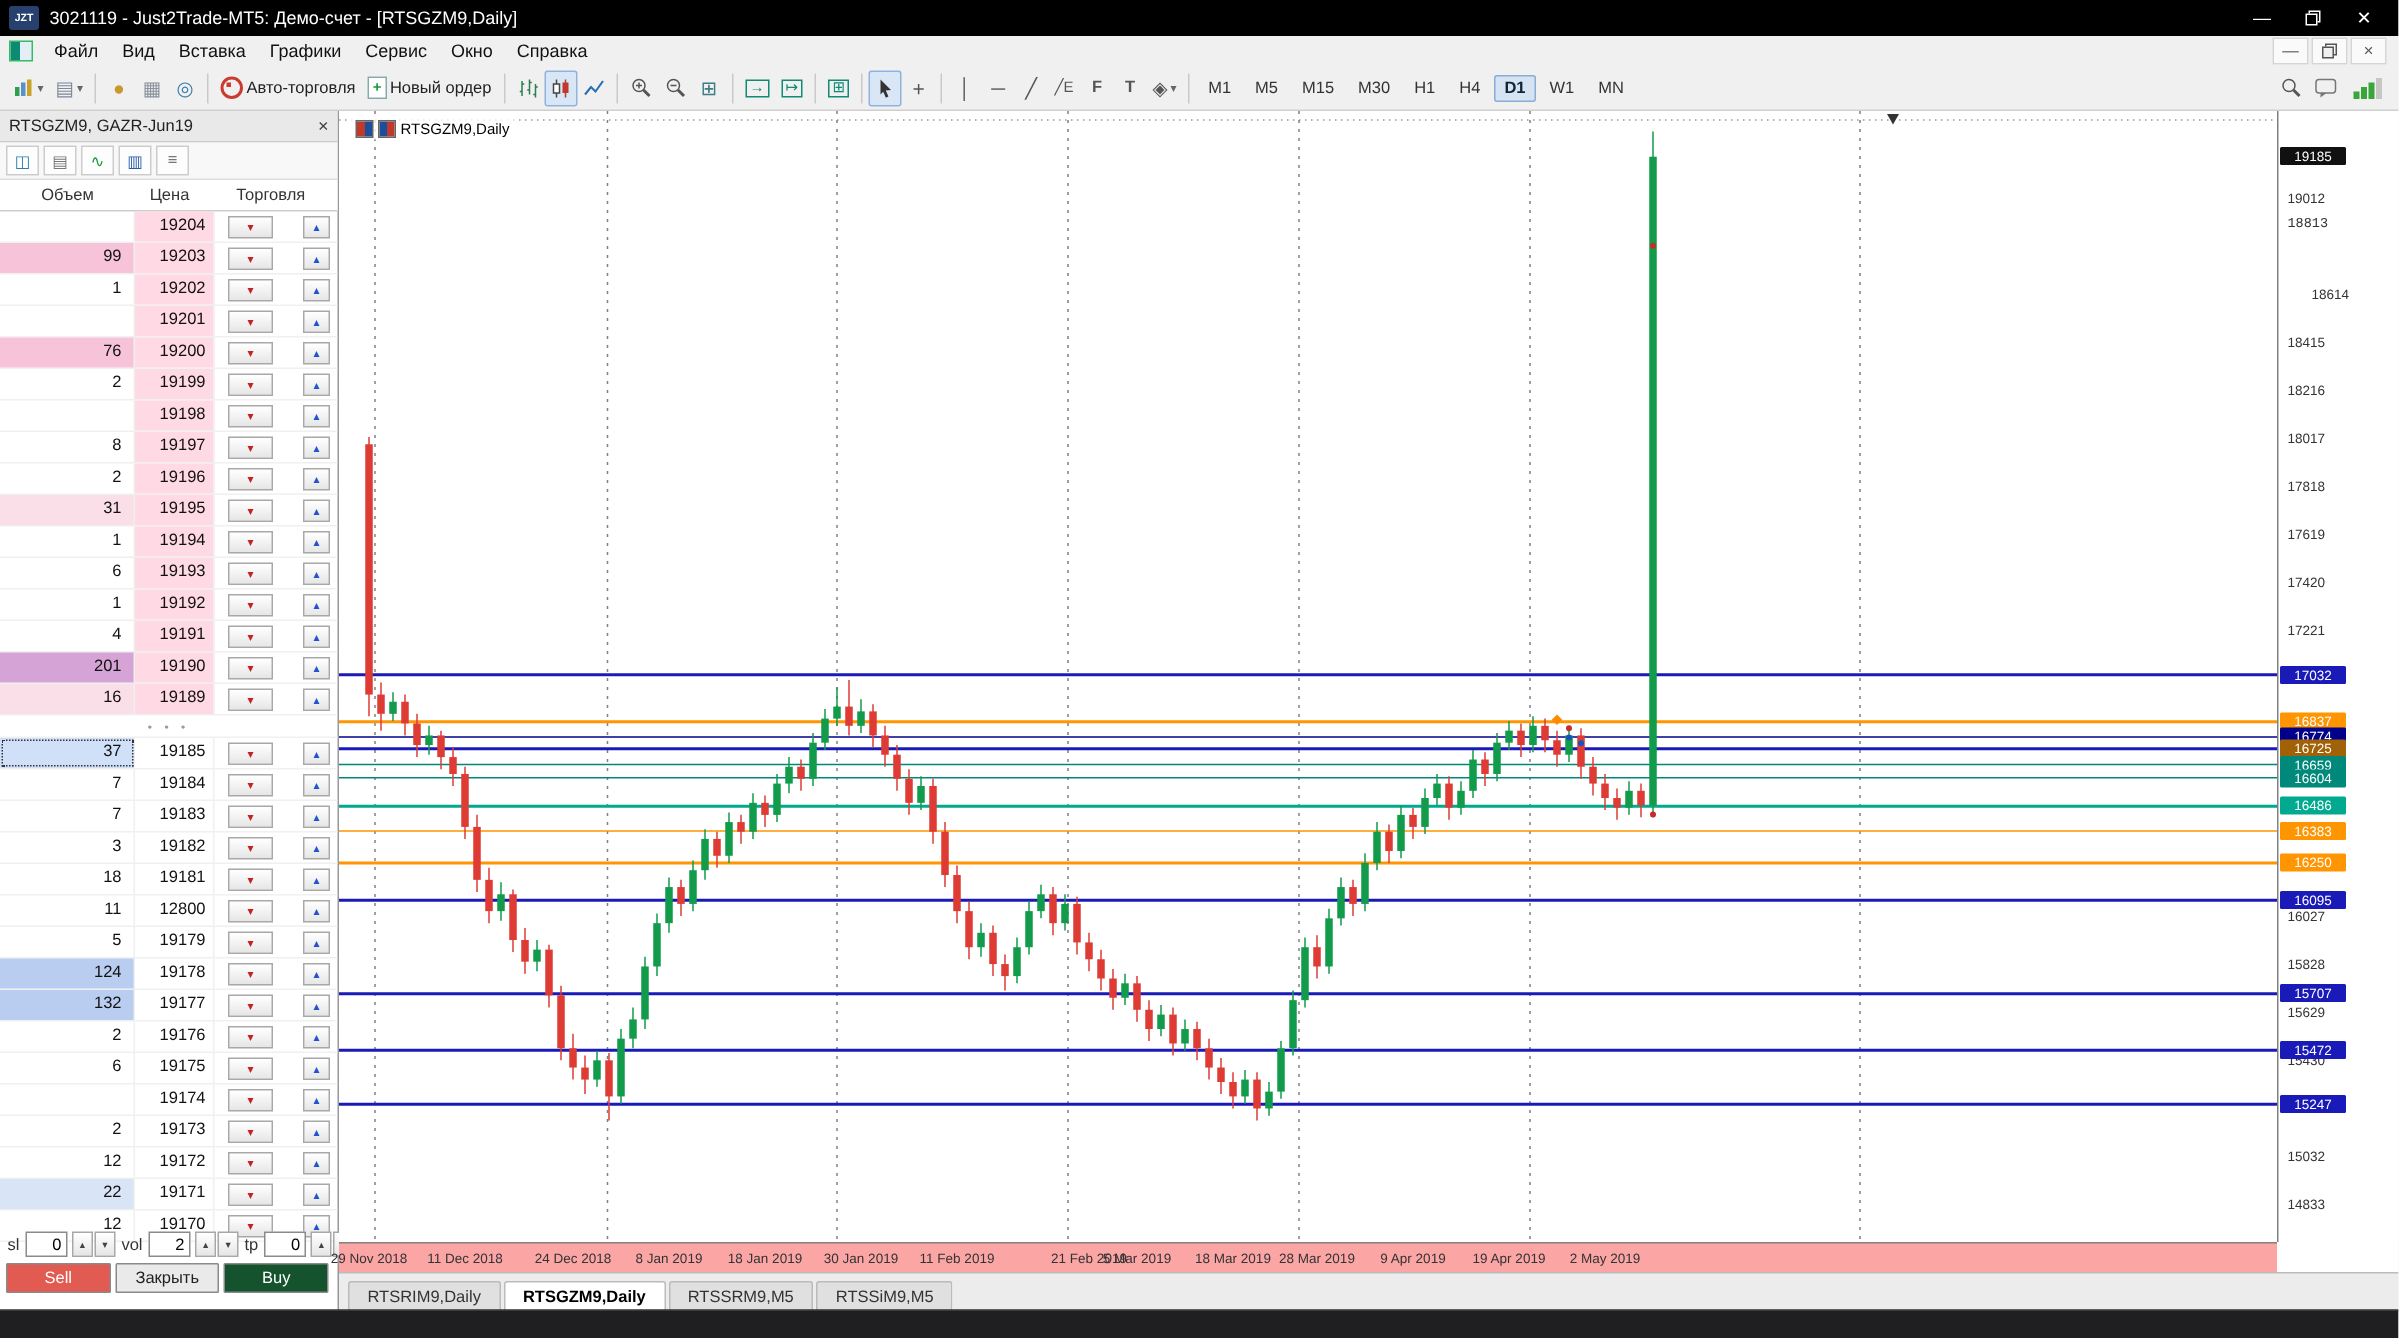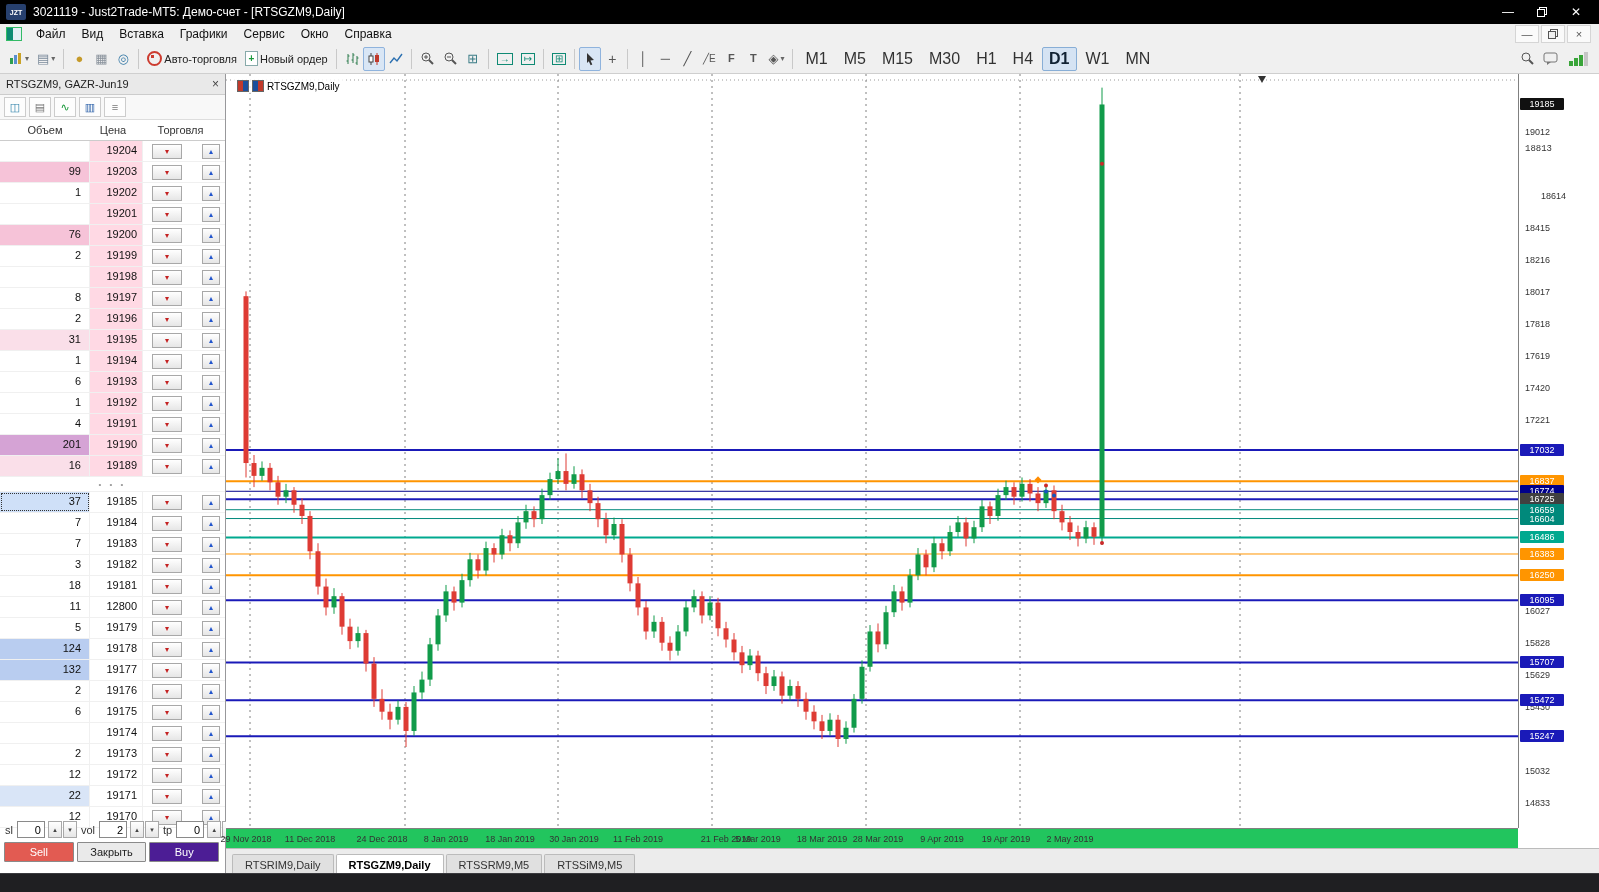--- a/index.html
+++ b/index.html
@@ -35,21 +35,21 @@
       color:#555;border:1px solid transparent;border-radius:2px;gap:2px;padding:0 3px;box-sizing:border-box}
   .tb.active{background:#d9e6f5;border-color:#8fb3dd}
   .tb .caret{font-size:8px;color:#666}
   .tb .g{line-height:1}
   .tsep{width:1px;height:20px;background:#c9c9c9;margin:0 4px}
   .tb-label{font-size:11px;color:#222}
   .autotrade-ico{width:11px;height:11px;border:2px solid #cc3b2f;border-radius:50%;display:inline-block;position:relative}
   .autotrade-ico:after{content:"";position:absolute;left:2px;top:2px;width:3px;height:3px;background:#cc3b2f}
   .neworder-ico{width:11px;height:13px;border:1px solid #8aa;background:#fff;display:inline-flex;
                 align-items:center;justify-content:center;color:#1b9a3c;font-size:10px;font-weight:bold}
-  .tf-btn{font-size:16px;color:#333;padding:2px 6px;border:1px solid transparent;border-radius:2px;margin:0 1px}
+  .tf-btn{font-size:11px;color:#333;padding:2px 6px;border:1px solid transparent;border-radius:2px;margin:0 1px}
   .tf-btn.active{background:#d5e3f3;border-color:#88aed6;font-weight:bold;color:#123}
   .tb-spacer{flex:1}
   .sig{display:flex;align-items:flex-end;gap:1px;height:14px;padding:0 6px}
   .sig i{width:4px;background:#3aa53a;display:block}
   .sig i:nth-child(1){height:5px}.sig i:nth-child(2){height:8px}
   .sig i:nth-child(3){height:11px}.sig i:nth-child(4){height:14px;background:#c6c6c6}
   
   .dom-panel{position:absolute;top:74px;left:0;width:226px;bottom:18px;background:#fff;
              border-right:1px solid #98989b;box-sizing:border-box;font-size:11px}
   .dom-header{height:20px;background:#e9e9e9;display:flex;align-items:center;padding:0 6px;
@@ -83,35 +83,35 @@
   .spin-label{color:#333;padding:0 1px}
   .spin-box{border:1px solid #8a8a8a;background:#fff;min-width:20px;height:15px;padding:0 3px;
             display:inline-flex;align-items:center;justify-content:flex-end}
   .spin-arrows{display:inline-flex;flex-direction:row;gap:1px}
   .spin-arrows b{width:12px;height:15px;border:1px solid #a8a8a8;background:linear-gradient(#fff,#e6e6e6);
                  font-size:7px;color:#444;display:flex;align-items:center;justify-content:center;font-weight:normal}
   .dom-buttons{position:absolute;left:4px;right:6px;bottom:12px;display:flex;gap:3px}
   .dom-buttons button{flex:1;height:20px;border:1px solid #8a8a8a;font-size:11px;font-family:inherit;border-radius:1px}
   .sell-btn{background:#e25b52;color:#fff}
   .close-btn{background:#eaeaea;color:#222}
-  .buy-btn{background:#4c1d95;color:#fff}
+  .buy-btn{background:#14532d;color:#fff}
   
   .chart-region{position:absolute;left:226px;right:0;top:74px;bottom:18px;background:#fff}
   #plot-svg{position:absolute;left:0;top:0;display:block}
   .chart-symbol{position:absolute;left:8px;top:5px;display:flex;align-items:center;gap:3px;
                 font-size:10px;color:#000;background:rgba(255,255,255,.8);padding:1px 3px}
   .sym-ico1{width:10px;height:10px;background:linear-gradient(90deg,#c0392b 50%,#1b4f9c 50%);border:1px solid #666}
   .sym-ico2{width:10px;height:10px;background:linear-gradient(90deg,#1b4f9c 50%,#c0392b 50%);border:1px solid #666}
   .price-axis{position:absolute;left:1292px;top:0;width:81px;height:754px;border-left:1px solid #808080;
               font-size:9px;background:#fff;overflow:hidden}
   .pa-label{position:absolute;left:6px;color:#333;white-space:nowrap}
   .pa-box{position:absolute;left:1px;width:44px;height:12px;color:#fff;display:flex;align-items:center;
           justify-content:center;border-radius:1px;white-space:nowrap}
   .x-axis{position:absolute;left:0;top:754px;width:1292px;height:20px;border-top:1px solid #808080;
-          font-size:9px;color:#333;background:#22c55e}
+          font-size:9px;color:#333;background:#fca5a5}
   .x-label{position:absolute;top:5px;transform:translateX(-50%);white-space:nowrap}
   .tabbar{position:absolute;left:0;right:0;top:774px;height:26px;background:#ececec;border-top:1px solid #bbb;
           display:flex;align-items:flex-end;padding:0 6px;font-size:11px;box-sizing:border-box}
   .tab{padding:4px 12px 3px;border:1px solid #bbb;border-bottom:none;background:#e0e0e0;margin-right:2px;
        border-radius:2px 2px 0 0;color:#333}
   .tab.active{background:#fff;font-weight:bold;color:#000}
   
   .taskbar{position:absolute;left:0;right:0;bottom:0;height:18px;background:#1f1f22;border-top:1px solid #3a3a3e}
 </style>
 </head>
@@ -869,21 +869,21 @@
       <div class="pa-label" style="top: 340.556px;">17221</div>
       <div class="pa-label" style="top: 532.109px;">16027</div>
       <div class="pa-label" style="top: 564.035px;">15828</div>
       <div class="pa-label" style="top: 595.96px;">15629</div>
       <div class="pa-label" style="top: 627.886px;">15430</div>
       <div class="pa-label" style="top: 691.737px;">15032</div>
       <div class="pa-label" style="top: 723.663px;">14833</div>
       <div class="pa-box" style="top: 369.877px; background: rgb(26, 26, 184);">17032</div>
       <div class="pa-box" style="top: 401.161px; background: rgb(255, 149, 0);">16837</div>
       <div class="pa-box" style="top: 411.268px; background: rgb(0, 0, 139);">16774</div>
-      <div class="pa-box" style="top: 419.129px; background: #404040;">16725</div>
+      <div class="pa-box" style="top: 419.129px; background: #a16207;">16725</div>
       <div class="pa-box" style="top: 429.717px; background: rgb(0, 137, 123);">16659</div>
       <div class="pa-box" style="top: 438.541px; background: rgb(0, 137, 123);">16604</div>
       <div class="pa-box" style="top: 457.472px; background: rgb(0, 169, 143);">16486</div>
       <div class="pa-box" style="top: 473.996px; background: rgb(255, 149, 0);">16383</div>
       <div class="pa-box" style="top: 495.333px; background: rgb(255, 149, 0);">16250</div>
       <div class="pa-box" style="top: 520.2px; background: rgb(26, 26, 184);">16095</div>
       <div class="pa-box" style="top: 582.447px; background: rgb(26, 26, 184);">15707</div>
       <div class="pa-box" style="top: 620.148px; background: rgb(26, 26, 184);">15472</div>
       <div class="pa-box" style="top: 656.245px; background: rgb(26, 26, 184);">15247</div>
       <div class="pa-box" style="top: 24.471px; background: rgb(17, 17, 17);">19185</div>

